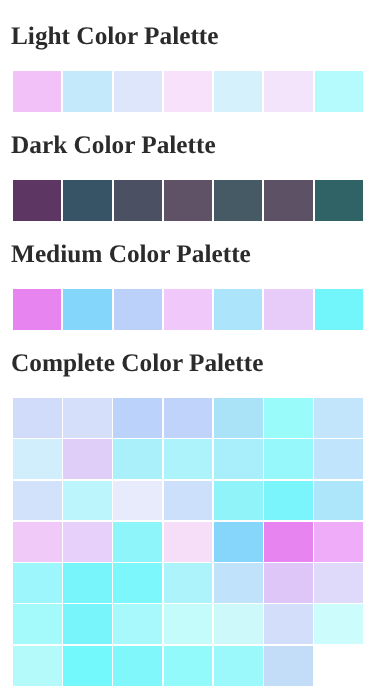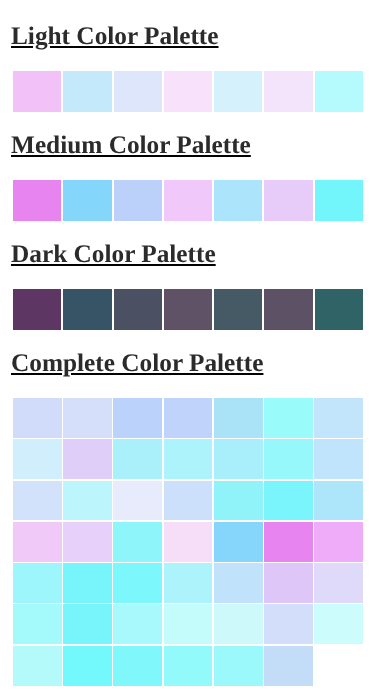--- a/index.html
+++ b/index.html
@@ -13,21 +13,20 @@
     font-family: "Liberation Serif", serif;
     width: 373px;
     height: 697px;
     box-sizing: border-box;
     overflow: hidden;
     -webkit-font-smoothing: antialiased;
     text-rendering: geometricPrecision;
   }
   .palette-section {
     margin: 0 0 19px 0;
-    text-decoration: underline;
   }
   .palette-section:last-child {
     margin-bottom: 17px;
   }
   h2.section-heading {
     font-family: "Liberation Serif", serif;
     font-size: 25.3px;
     font-weight: bold;
     color: #2b2b2b;
     line-height: 28px;
@@ -75,41 +74,41 @@
         <div class="swatch" title="#f1c1f8" style="background: rgb(241, 193, 248);"></div>
         <div class="swatch" title="#c3e9fb" style="background: rgb(195, 233, 251);"></div>
         <div class="swatch" title="#dde6fa" style="background: rgb(221, 230, 250);"></div>
         <div class="swatch" title="#f7e1fb" style="background: rgb(247, 225, 251);"></div>
         <div class="swatch" title="#d5f1fb" style="background: rgb(213, 241, 251);"></div>
         <div class="swatch" title="#f3e4fb" style="background: rgb(243, 228, 251);"></div>
         <div class="swatch" title="#b5fafc" style="background: rgb(181, 250, 252);"></div>
       </div>
   </section>
   <section class="palette-section">
+    <h2 class="section-heading">Dark Color Palette</h2>
+    <div class="swatch-row">
+        <div class="swatch" title="#5d3663" style="background: rgb(93, 54, 99);"></div>
+        <div class="swatch" title="#365465" style="background: rgb(54, 84, 101);"></div>
+        <div class="swatch" title="#4b5062" style="background: rgb(75, 80, 98);"></div>
+        <div class="swatch" title="#5f5166" style="background: rgb(95, 81, 102);"></div>
+        <div class="swatch" title="#455a65" style="background: rgb(69, 90, 101);"></div>
+        <div class="swatch" title="#5d5265" style="background: rgb(93, 82, 101);"></div>
+        <div class="swatch" title="#306365" style="background: rgb(48, 99, 101);"></div>
+      </div>
+  </section>
+  <section class="palette-section">
     <h2 class="section-heading">Medium Color Palette</h2>
     <div class="swatch-row">
         <div class="swatch" title="#e884f0" style="background: rgb(232, 132, 240);"></div>
         <div class="swatch" title="#85d6fb" style="background: rgb(133, 214, 251);"></div>
         <div class="swatch" title="#bbd1fa" style="background: rgb(187, 209, 250);"></div>
         <div class="swatch" title="#f0c8fa" style="background: rgb(240, 200, 250);"></div>
         <div class="swatch" title="#ace4fb" style="background: rgb(172, 228, 251);"></div>
         <div class="swatch" title="#e7ccfa" style="background: rgb(231, 204, 250);"></div>
         <div class="swatch" title="#73f5fc" style="background: rgb(115, 245, 252);"></div>
-      </div>
-  </section>
-  <section class="palette-section">
-    <h2 class="section-heading">Dark Color Palette</h2>
-    <div class="swatch-row">
-        <div class="swatch" title="#5d3663" style="background: rgb(93, 54, 99);"></div>
-        <div class="swatch" title="#365465" style="background: rgb(54, 84, 101);"></div>
-        <div class="swatch" title="#4b5062" style="background: rgb(75, 80, 98);"></div>
-        <div class="swatch" title="#5f5166" style="background: rgb(95, 81, 102);"></div>
-        <div class="swatch" title="#455a65" style="background: rgb(69, 90, 101);"></div>
-        <div class="swatch" title="#5d5265" style="background: rgb(93, 82, 101);"></div>
-        <div class="swatch" title="#306365" style="background: rgb(48, 99, 101);"></div>
       </div>
   </section>
   <section class="palette-section">
     <h2 class="section-heading">Complete Color Palette</h2>
     <div class="palette-grid">
         <div class="grid-row">
           <div class="grid-cell" title="#d0dcfa" style="background: rgb(208, 220, 250);"></div>
           <div class="grid-cell" title="#d6dffa" style="background: rgb(214, 223, 250);"></div>
           <div class="grid-cell" title="#bbd2fa" style="background: rgb(187, 210, 250);"></div>
           <div class="grid-cell" title="#c0d4fb" style="background: rgb(192, 212, 251);"></div>

